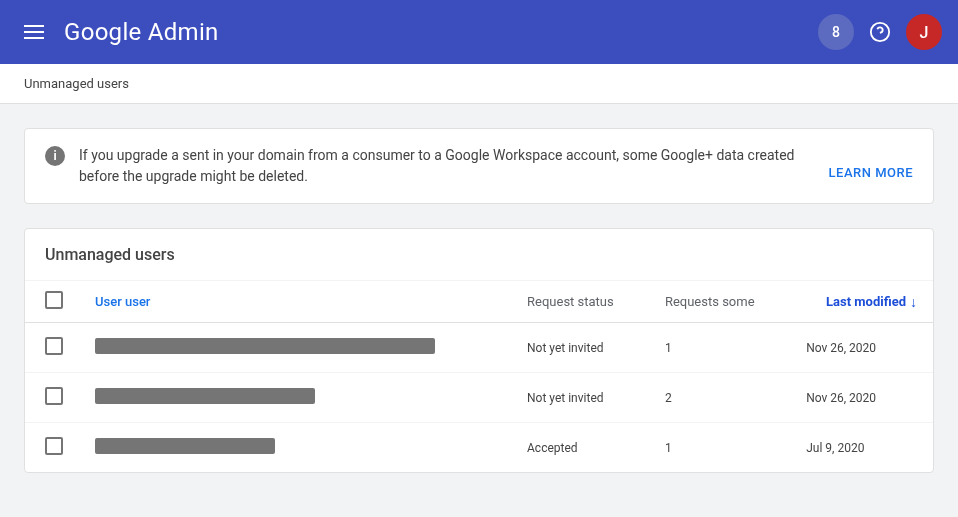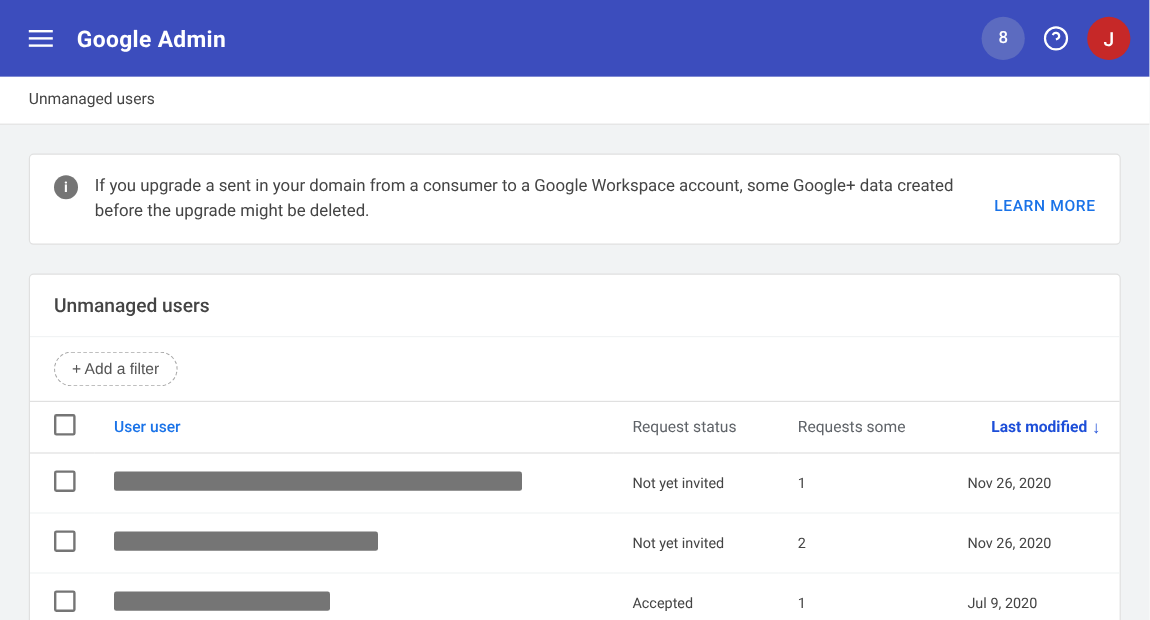--- a/index.html
+++ b/index.html
@@ -24,22 +24,22 @@
       padding: 8px;
     }
     .nav-menu-icon span {
       display: block;
       width: 20px;
       height: 2px;
       background: white;
     }
     .nav-logo {
       color: white;
-      font-size: 19px;
-      font-weight: 700;
+      font-size: 24px;
+      font-weight: 400;
       letter-spacing: 0.3px;
       white-space: nowrap;
     }
     .nav-search {
       flex: 1;
       max-width: 640px;
       background: #5c6bc0;
       border-radius: 24px;
       height: 44px;
       display: flex;
@@ -269,23 +269,20 @@
     <div class="info-icon">i</div>
     <div class="info-text">
       If you upgrade a sent in your domain from a consumer to a Google Workspace account, some Google+ data created before the upgrade might be deleted.
     </div>
     <div class="learn-more-btn">LEARN MORE</div>
   </div>
 
   <div class="table-card">
     <div class="table-card-header">Unmanaged users</div>
 
-    <div class="filter-row">
-      <button class="add-filter-btn">+ Add a filter</button>
-    </div>
 
     <table class="data-table">
       <thead>
         <tr>
           <th class="checkbox-col checkbox-th">
             <span class="custom-checkbox"></span>
           </th>
           <th class="user-email-header">
             <span>User user</span>
           </th>

